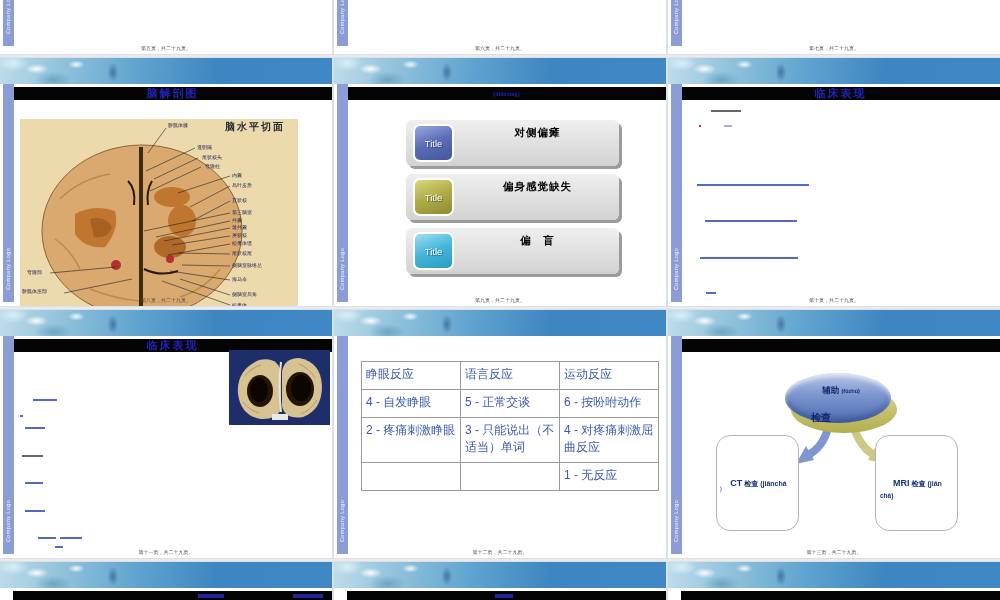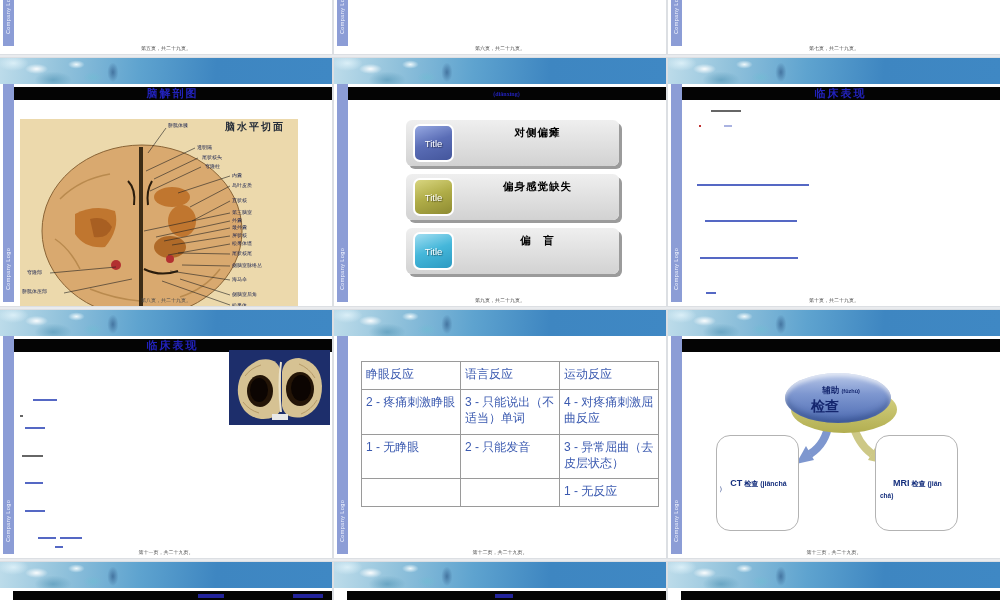--- a/index.html
+++ b/index.html
@@ -80,21 +80,21 @@
   
   .oval-wrap { position:absolute; left:103px; top:21px; width:112px; height:62px; }
   .oval-rim  { position:absolute; left:6px; top:13px; width:106px; height:47px; border-radius:50%;
     background:linear-gradient(#dcd88d,#b2ae50); }
   .oval-core { position:absolute; left:0; top:0; width:106px; height:50px; border-radius:50%;
     background:linear-gradient(#bac9e9 0%,#7e97d0 42%,#4e6cb3 100%);
     box-shadow:inset 0 3px 4px rgba(255,255,255,.65), inset 0 -4px 6px rgba(18,40,90,.35); }
   .oval-line1 { position:absolute; left:0; right:0; top:12px; text-align:center; font-weight:bold;
     font-size:8.5px; color:#14266e; }
   .oval-line1 .pinyin-s { font-size:5.5px; font-weight:bold; }
-  .oval-line2 { position:absolute; left:26px; top:25px; font-weight:bold; font-size:14px; color:#14266e; }
+  .oval-line2 { position:absolute; left:26px; top:38px; font-weight:bold; font-size:10px; color:#14266e; }
   .exam-box { position:absolute; top:83px; width:83px; height:96px; background:#fff;
     border:1px solid #b3b3b3; border-radius:14px; }
   .exam-box .main-label { position:absolute; left:6px; right:4px; top:42px; font-weight:bold;
     font-size:7px; color:#16307e; text-align:center; line-height:1.3; }
   .exam-box .big { font-size:9px; }
   .exam-box .stray { position:absolute; left:2px; top:48px; font-size:7px; color:#16307e; }
   .exam-box .wrap2 { position:absolute; left:4px; top:56px; font-size:6.5px; font-weight:bold; color:#16307e; }
   .arrows { position:absolute; inset:0; }
 
   
@@ -269,28 +269,28 @@
     </div>
     <div class="content">
       <table class="gcs">
         <tbody>
           <tr>
             <td>睁眼反应</td>
             <td>语言反应</td>
             <td>运动反应</td>
           </tr>
           <tr>
+            <td>4 - 自发睁眼</td>
+            <td>5 - 正常交谈</td>
+            <td>6 - 按吩咐动作</td>
+          </tr>
+          <tr>
             <td>2 - 疼痛刺激睁眼</td>
             <td>3 - 只能说出（不适当）单词</td>
             <td>4 - 对疼痛刺激屈曲反应</td>
-          </tr>
-          <tr>
-            <td>1 - 无睁眼</td>
-            <td>2 - 只能发音</td>
-            <td>3 - 异常屈曲（去皮层状态）</td>
           </tr>
           <tr>
             <td></td>
             <td></td>
             <td>1 - 无反应</td>
           </tr>
         </tbody>
       </table>
     </div>
     <div class="footer">第十二页，共二十九页。</div>

